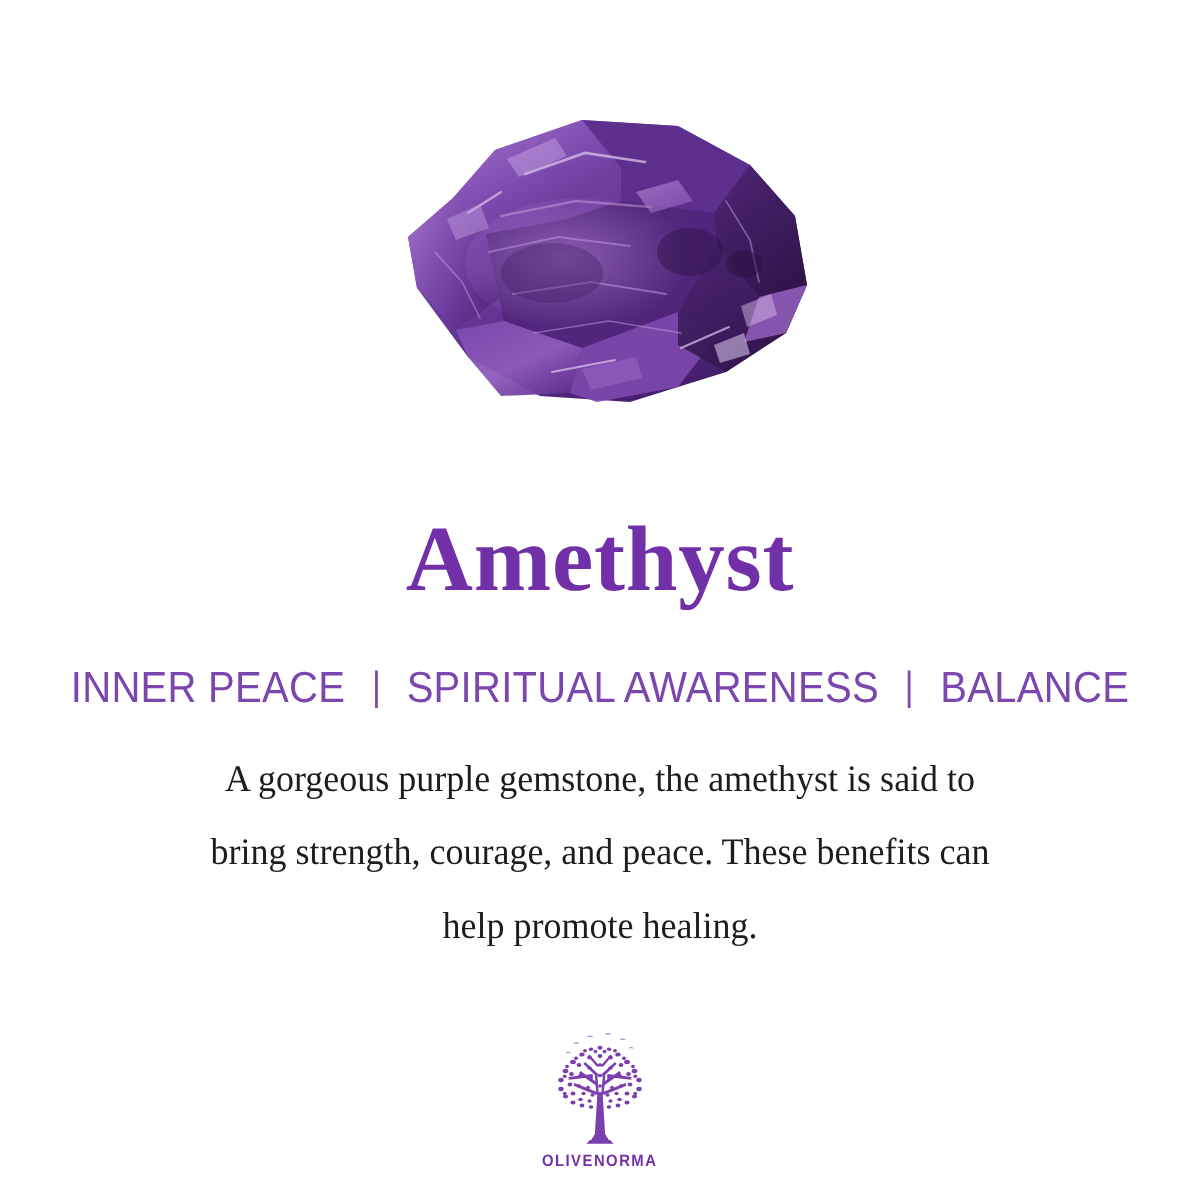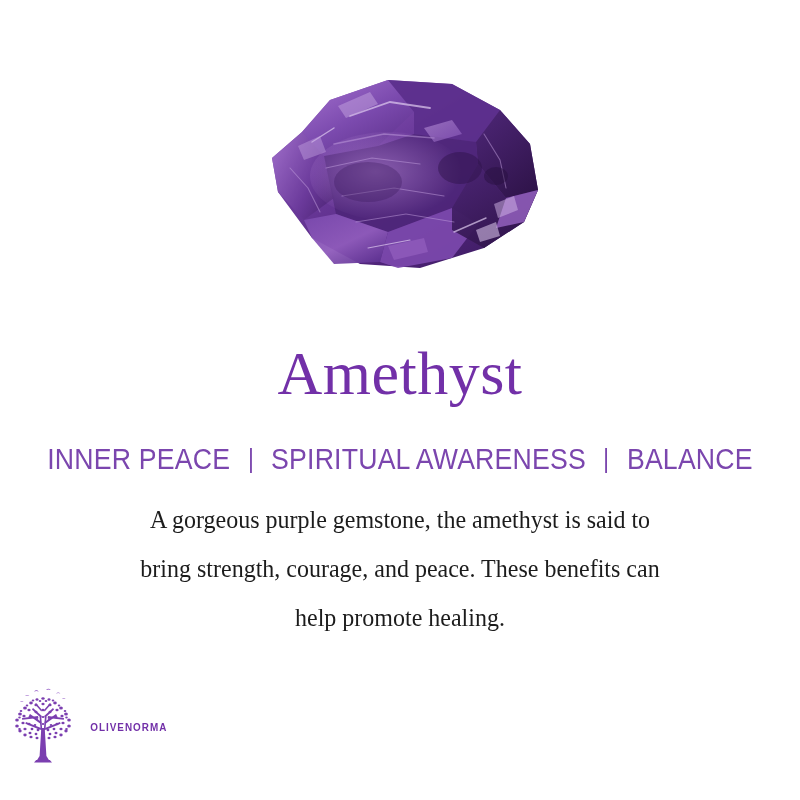--- a/index.html
+++ b/index.html
@@ -45,21 +45,21 @@
   
   .title {
     position: absolute;
     left: 0;
     top: 336px;
     width: 800px;
     text-align: center;
     font-family: "Liberation Serif", "DejaVu Serif", serif;
     font-size: 62px;
     line-height: 74px;
-    font-weight: 400;
+    font-weight: 700;
     color: #7230A8;
     letter-spacing: 0.5px;
   }
 
   
   .subtitle {
     position: absolute;
     left: 0;
     top: 441px;
     width: 800px;
@@ -100,22 +100,23 @@
   }
   .body-copy .line { display: block; white-space: nowrap; }
 
   
   .logo {
     position: absolute;
     left: 0;
     top: 686px;
     width: 800px;
     display: flex;
-    flex-direction: row;
+    flex-direction: column;
     align-items: center;
+    justify-content: flex-end;
   }
   .logo-mark { width: 86px; height: 80px; display: block; }
   .logo-word {
     margin-top: 2px;
     font-family: "Liberation Sans", sans-serif;
     font-size: 11px;
     font-weight: 700;
     letter-spacing: 1.1px;
     color: #7230A8;
     transform: scaleX(0.9);

